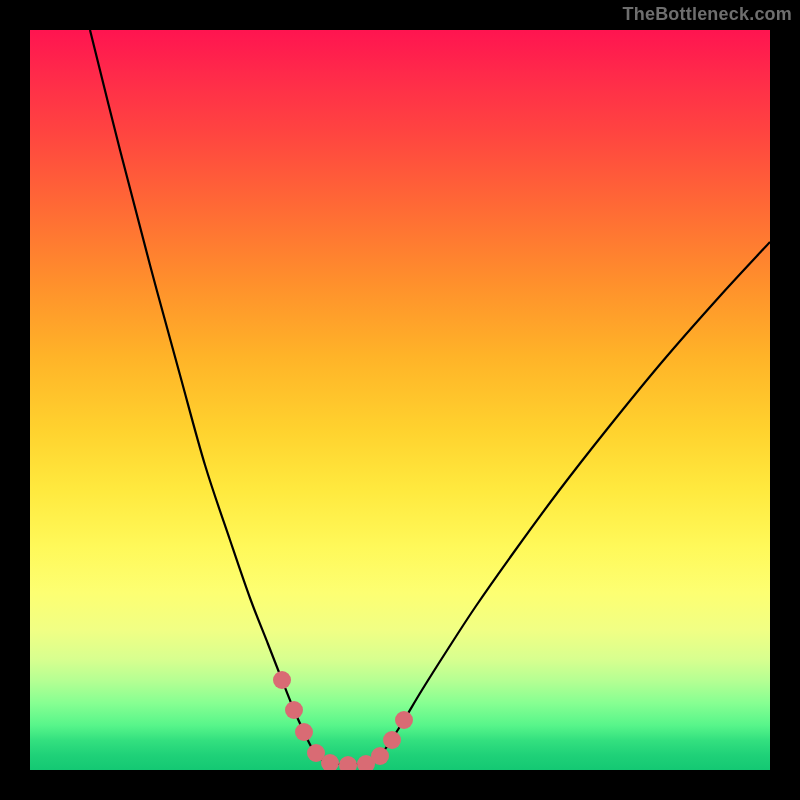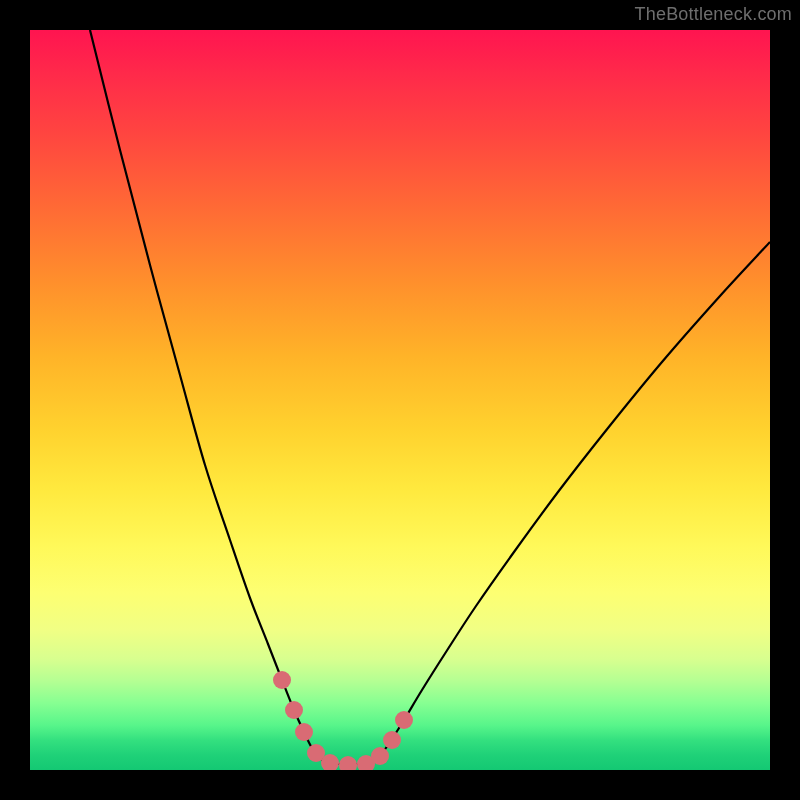--- a/index.html
+++ b/index.html
@@ -47,21 +47,21 @@
   svg.curve {
     position: absolute;
     inset: 0;
   }
   .watermark {
     position: absolute;
     top: 4px;
     right: 8px;
     color: #6e6e6e;
     font-size: 18px;
-    font-weight: 400;
+    font-weight: 700;
     letter-spacing: 0.2px;
     user-select: none;
   }
 </style>
 </head>
 <body>
 
 <div class="watermark">TheBottleneck.com</div>
 
 <div class="frame">

